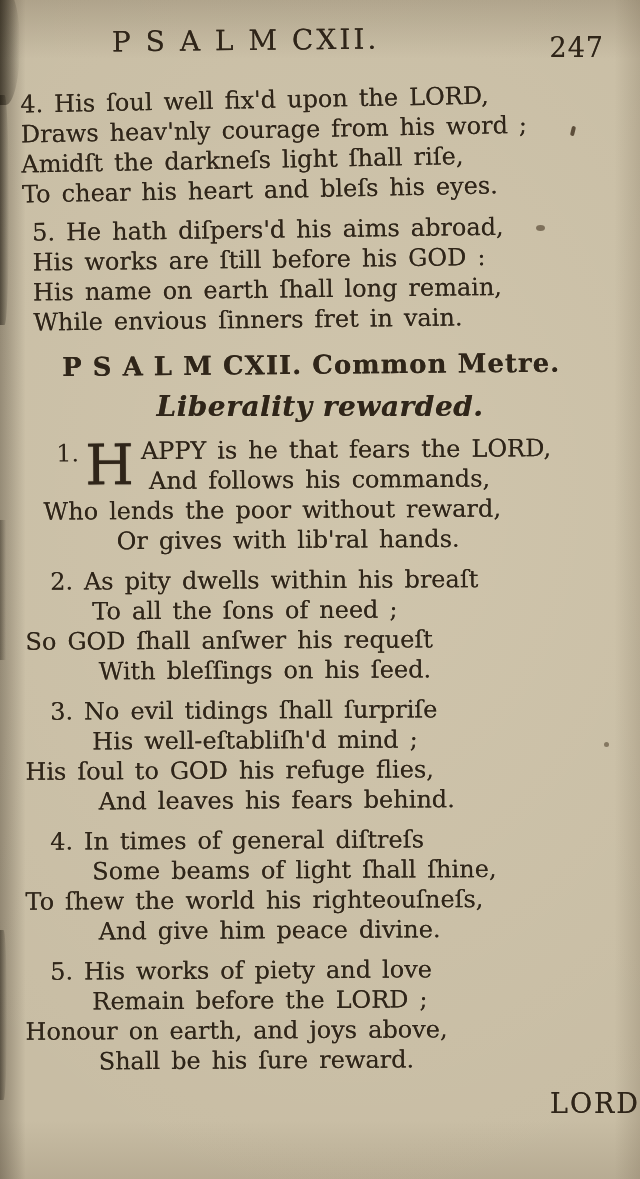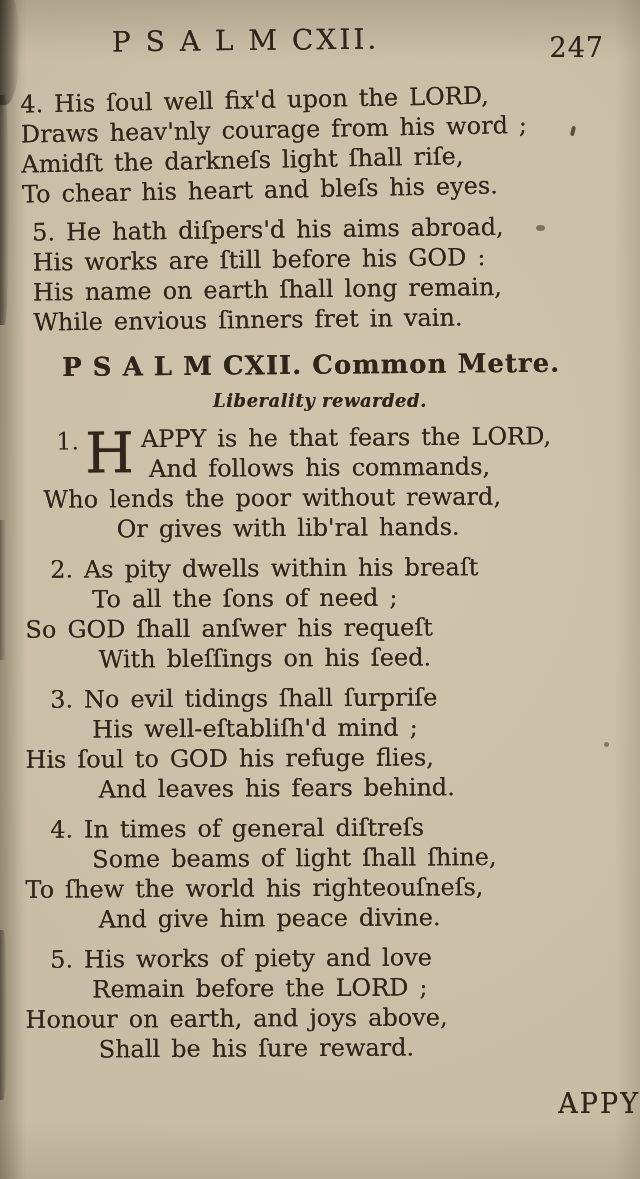--- a/index.html
+++ b/index.html
@@ -39,21 +39,21 @@
   .stanza { margin: 0; }
   .cont-a { padding-left: 20px; transform: rotate(-1.1deg); transform-origin: left top; }
   .cont-b { margin-top: 8px; padding-left: 32px; transform: rotate(-0.7deg); transform-origin: left top; }
   .psalm-heading {
     margin: 14px 0 0 62px; font-size: 26px; letter-spacing: 1px;
     white-space: nowrap; text-shadow: 0 0 0.6px rgba(47,37,26,0.75);
     transform: rotate(-0.5deg); transform-origin: left top;
   }
   .psalm-subtitle {
     margin: 8px 0 9px 0; text-align: center;
-    font-style: italic; font-size: 18px; letter-spacing: 0.5px;
+    font-style: italic; font-size: 28px; letter-spacing: 0.5px;
     text-shadow: 0 0 0.6px rgba(47,37,26,0.7);
   }
   .stanza-first { margin-top: 14px; padding-left: 18px; transform: rotate(-0.4deg); transform-origin: left top; }
   .dropcap-row { display: flex; align-items: flex-start; }
   .vnum { font-size: 24px; line-height: 30px; padding: 2px 4px 0 38px; }
   .dropcap {
     font-size: 56px; line-height: 54px; padding: 2px 7px 0 2px;
     text-shadow: 0 0 0.8px rgba(47,37,26,0.8);
   }
   .dc-lines .line:nth-child(2) { padding-left: 8px; }
@@ -173,15 +173,15 @@
 
     <section class="stanza cm">
       <p class="line ind-a">5. His works of piety and love</p>
       <p class="line ind-b">Remain before the LORD ;</p>
       <p class="line ind-c">Honour on earth, and joys above,</p>
       <p class="line ind-d">Shall be his ſure reward.</p>
     </section>
 
   </main>
 
-  <div class="catchword">APPY</div>
+  <div class="catchword">LORD</div>
 
 </div>
 
 </body></html>

